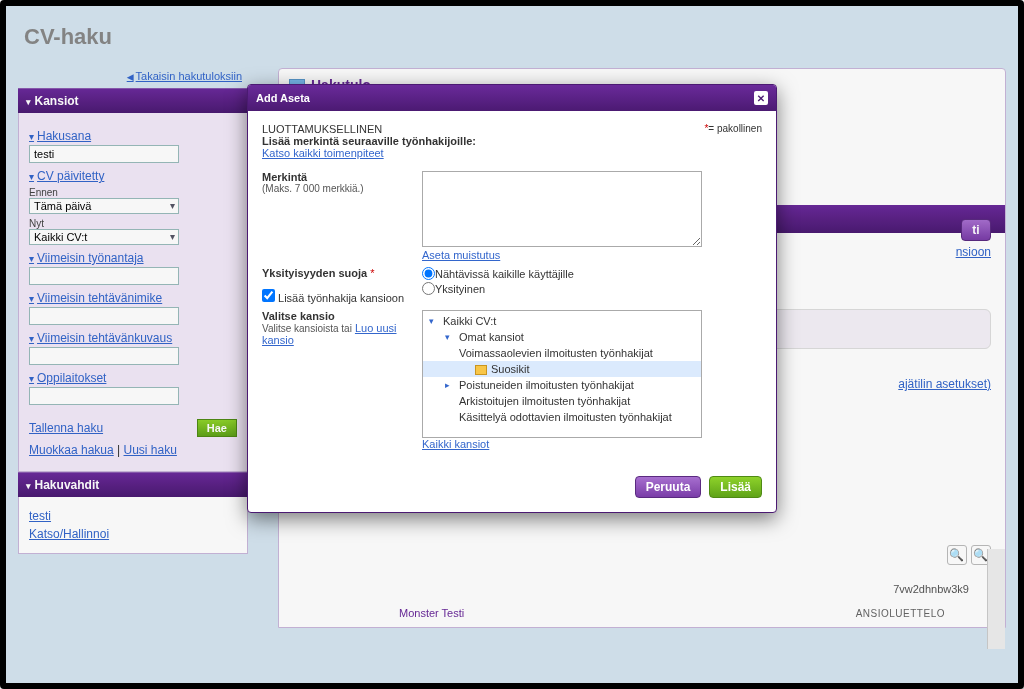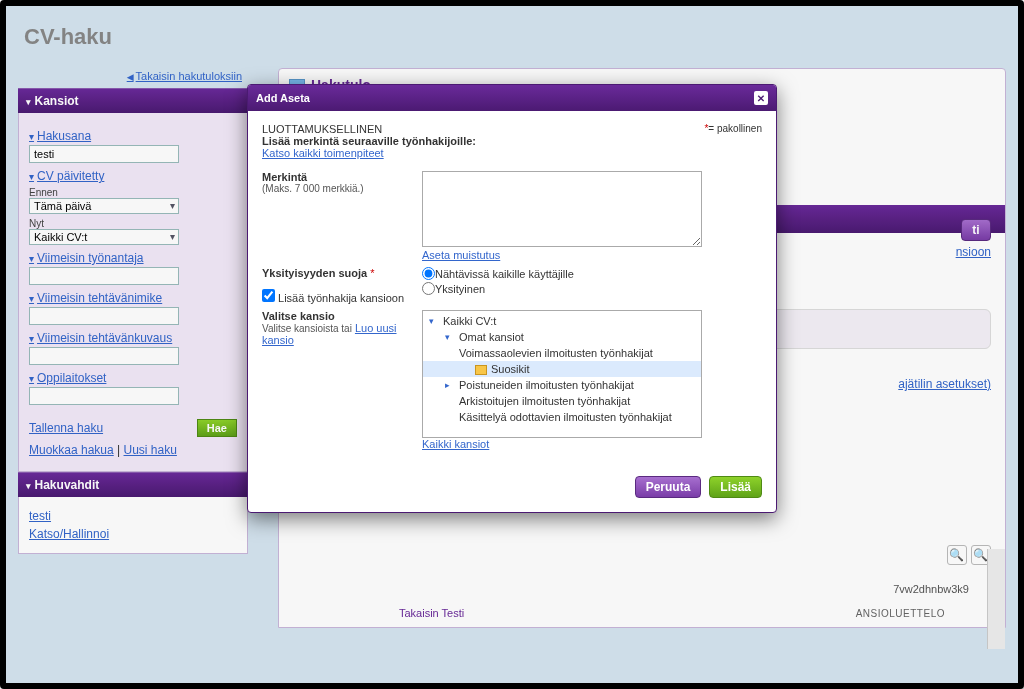--- a/index.html
+++ b/index.html
@@ -168,21 +168,21 @@
           <a href="#" class="link">nsioon</a>
           <div style="height:110px;"></div>
           <a href="#" class="link">ajätilin asetukset)</a>
         </div>
         <div class="zoom-ctrls">
           <div class="zoom-btn">🔍</div>
           <div class="zoom-btn">🔍</div>
         </div>
         <div class="hash-txt">7vw2dhnbw3k9</div>
         <div class="scroll-stub"></div>
-        <div style="position:absolute; bottom:8px; left:120px; font-size:11px; color:#6a2a9a;">Takaisin Testi</div>
+        <div style="position:absolute; bottom:8px; left:120px; font-size:11px; color:#6a2a9a;">Monster Testi</div>
         <div style="position:absolute; bottom:8px; right:60px; font-size:10px; color:#666; letter-spacing:0.5px;">ANSIOLUETTELO</div>
       </div>
     </div>
   </div>
 
   <div class="modal-mask">
     <div class="modal">
       <div class="modal-hdr">
         <span>Add Aseta</span>
         <span class="modal-close">✕</span>

